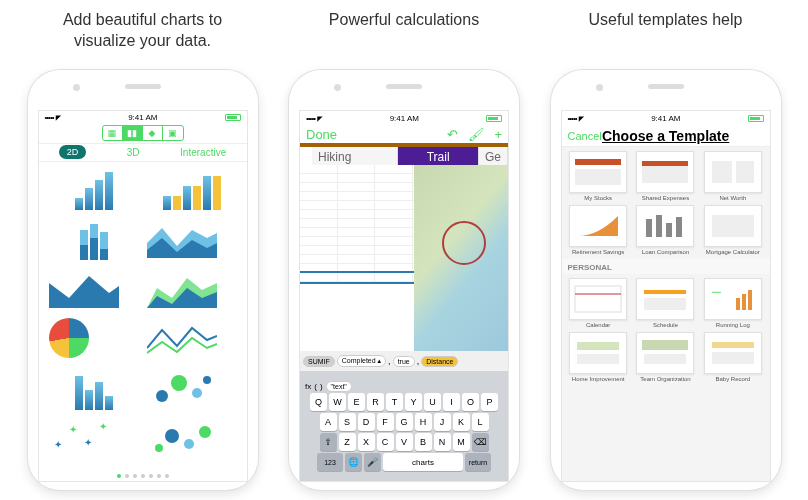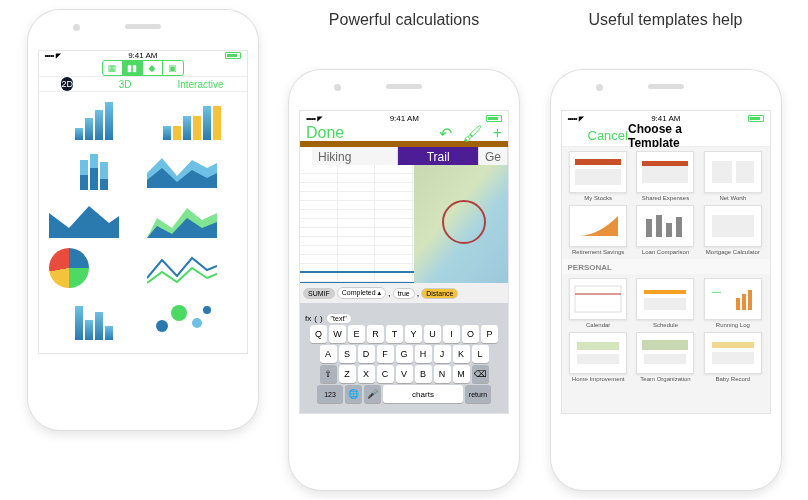--- a/index.html
+++ b/index.html
@@ -3,47 +3,47 @@
 <meta charset="utf-8">
 <style>
 * { box-sizing: border-box; margin: 0; padding: 0; }
 body { font-family: -apple-system, Helvetica, Arial, sans-serif; background: #fff; width: 808px; height: 500px; overflow: hidden; }
 .row { display: flex; justify-content: space-between; padding: 10px 20px 0; }
 .col { width: 245px; display: flex; flex-direction: column; align-items: center; }
 .caption { font-size: 16px; text-align: center; line-height: 1.3; height: 48px; margin-bottom: 12px; color: #333; }
 .phone { width: 230px; height: 420px; background: #fff; border-radius: 32px; box-shadow: 0 0 0 1px #e0e0e0, 0 4px 12px rgba(0,0,0,.12); padding: 40px 10px 10px; position: relative; }
 .phone::before { content:''; position:absolute; top:14px; left:50%; transform:translateX(-50%); width:36px; height:5px; background:#ddd; border-radius:3px; }
 .phone::after { content:''; position:absolute; top:14px; left:50%; transform:translateX(-70px); width:7px; height:7px; background:#ddd; border-radius:50%; }
-.screen { width: 210px; height: 304px; background:#fff; border:1px solid #e5e5e5; display:flex; flex-direction:column; font-size:9px; overflow:hidden; }
+.screen { width: 210px; height: 372px; background:#fff; border:1px solid #e5e5e5; display:flex; flex-direction:column; font-size:9px; overflow:hidden; }
 .statusbar { height:14px; display:flex; align-items:center; justify-content:space-between; padding:0 6px; font-size:8px; color:#000; }
 .dots::before { content:'•••••'; letter-spacing:-1px; }
 .wifi::before { content:'◤'; font-size:7px; }
 .battery { width:16px; height:7px; border:1px solid #4cd964; border-radius:1px; position:relative; }
 .battery::after { content:''; position:absolute; left:1px; top:1px; bottom:1px; right:3px; background:#4cd964; }
 
 
 .toolbar1 { height:22px; display:flex; align-items:center; justify-content:center; gap:0; border-bottom:1px solid #eee; }
 .seg { display:flex; border:1px solid #4cd964; border-radius:3px; overflow:hidden; }
 .seg span { width:20px; height:14px; display:flex; align-items:center; justify-content:center; font-size:9px; color:#4cd964; border-right:1px solid #4cd964; }
 .seg span:last-child { border-right:none; }
 .seg span.active { background:#4cd964; color:#fff; }
 .tabs1 { height:20px; display:flex; justify-content:space-around; align-items:center; border-bottom:1px solid #eee; }
-.chip2d { background:#0f172a; color:#fff; padding:2px 0; border-radius:8px; font-size:9px; }
+.chip2d { background:#0f766e; color:#fff; padding:2px 8px; border-radius:8px; font-size:9px; }
 .lbl { color:#4cd964; font-size:10px; }
 .chartgrid { flex:1; display:grid; grid-template-columns:1fr 1fr; gap:8px; padding:10px; }
 .thumb { display:flex; align-items:flex-end; justify-content:center; gap:2px; }
 .thumb span { width:8px; background: linear-gradient(#6ec1e4,#2a7ab0); }
 svg.mini { width:70px; height:40px; }
 .pie { width:40px; height:40px; border-radius:50%; background: conic-gradient(#2a7ab0 0 90deg,#4cd964 90deg 180deg,#f5c33b 180deg 260deg,#e74c3c 260deg 360deg); }
 .pager { height:12px; display:flex; justify-content:center; gap:4px; align-items:center; }
 .pager i { width:4px; height:4px; border-radius:50%; background:#ccc; }
 .pager i.on { background:#4cd964; }
 
 
-.nav2 { height:22px; display:flex; align-items:center; padding:0 6px; justify-content:space-between; color:#4cd964; font-size:16px; border-bottom:6px solid #a16207; }
+.nav2 { height:22px; display:flex; align-items:center; padding:0 6px; justify-content:space-between; color:#4cd964; font-size:13px; border-bottom:4px solid #a16207; }
 .sheettabs { height:18px; display:flex; font-size:12px;margin-left:12px; }
 .sheettabs span { padding:3px 6px; background:#f5f5f5; border-right:1px solid #ddd; color:#666; }
 .sheettabs span.on { background:#4c1d95; color:#fff;text-align:center; }
 .sheet { flex:1; display:flex; font-size:6px; }
 .gridsheet { width:55%; background:#fff; }
 .gridsheet .r { height:9px; border-bottom:1px solid #eee; display:flex; }
 .gridsheet .r span { width:33%; border-right:1px solid #eee; padding-left:1px; color:#555; overflow:hidden; }
 .map { width:45%; background: linear-gradient(130deg,#c8d8b0 0%,#d4e4bc 40%,#a8d4e0 60%,#9cc8dc 100%); position:relative; }
 .map::after { content:''; position:absolute; top:30%; left:30%; width:40px; height:40px; border:2px solid #b04040; border-radius:50%; }
 .pills { height:20px; display:flex; gap:2px; padding:3px; background:#f0f0f0; align-items:center; }
@@ -53,34 +53,37 @@
 .kb { background:#d1d4d9; padding:8px 2px; }
 .fx { height:14px; display:flex; align-items:center; gap:3px; padding:0 3px; font-size:8px; }
 .krow { display:flex; justify-content:center; gap:2px; margin-bottom:2px; }
 .key { width:17px; height:18px; background:#fff; border-radius:3px; box-shadow:0 1px 0 #aaa; display:flex; align-items:center; justify-content:center; font-size:9px; }
 .key.w { width:26px; background:#adb3bc; font-size:7px; }
 .key.sp { width:80px; font-size:8px; }
 .key.g { background:#adb3bc; }
 
 
 .nav3 { height:22px; display:flex; align-items:center; justify-content:space-between; padding:0 6px; border-bottom:1px solid #eee; }
-.cancel { color:#4cd964; font-size:13px;margin-left:20px; }
-.title3 { font-weight:600; font-size:12px; }
+.cancel { color:#4cd964; font-size:11px; }
+.title3 { font-weight:600; font-size:14px;text-decoration:underline; }
 .sect { font-size:8px; color:#888; padding:4px 6px 2px; background:#f8f8f8;font-weight:bold; }
 .tgrid { display:grid; grid-template-columns:1fr 1fr 1fr; gap:4px 2px; padding:4px; }
 .tpl { display:flex; flex-direction:column; align-items:center; gap:2px; }
 .tpl .pv { width:58px; height:42px; background:#fff; border:1px solid #e0e0e0; box-shadow:0 1px 2px rgba(0,0,0,.08); display:flex; align-items:center; justify-content:center; overflow:hidden; }
 .tpl .nm { font-size:6px; color:#555; text-align:center; }
 </style>
 </head>
 <body>
 
 <div class="row">
 
   <div class="col">
+    <div class="caption">
+      <span>Add beautiful charts to</span><br><span>visualize your data.</span>
+    </div>
     <div class="phone">
       <div class="screen">
         <div class="statusbar">
           <span><span class="dots"></span> <span class="wifi"></span></span>
           <span>9:41 AM</span>
           <span class="battery"></span>
         </div>
         <div class="toolbar1">
           <div class="seg">
             <span>▦</span>

